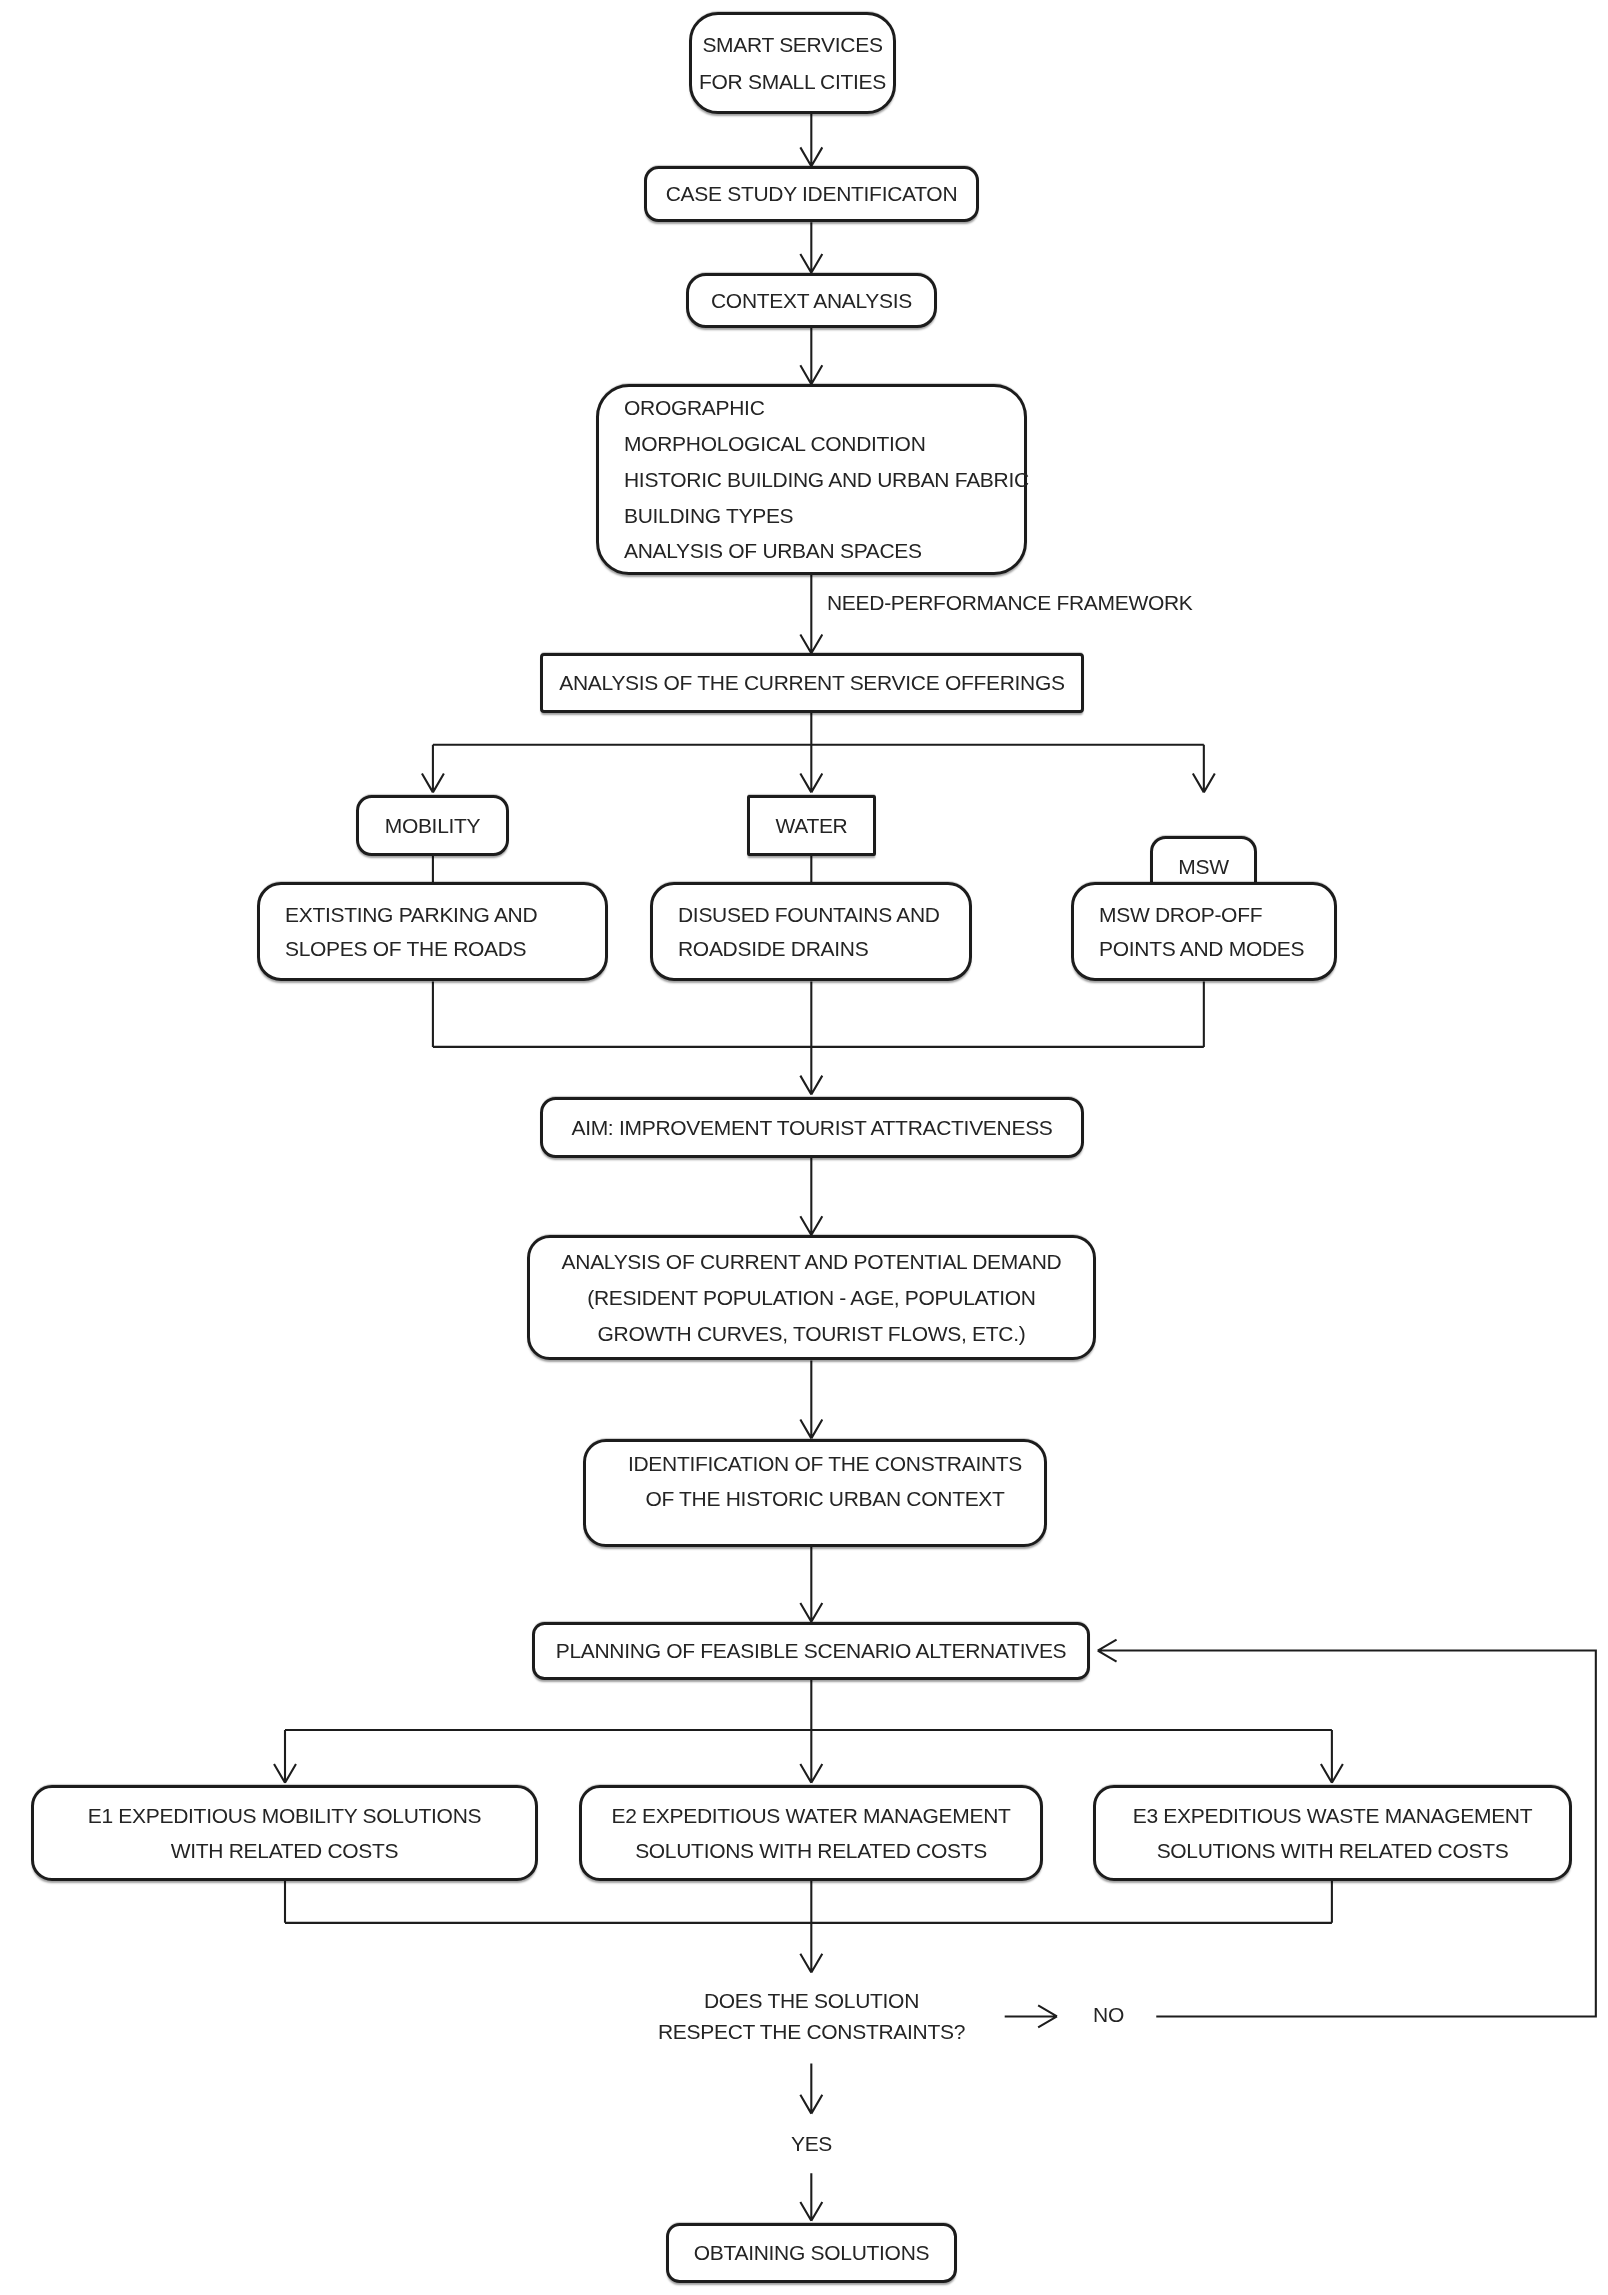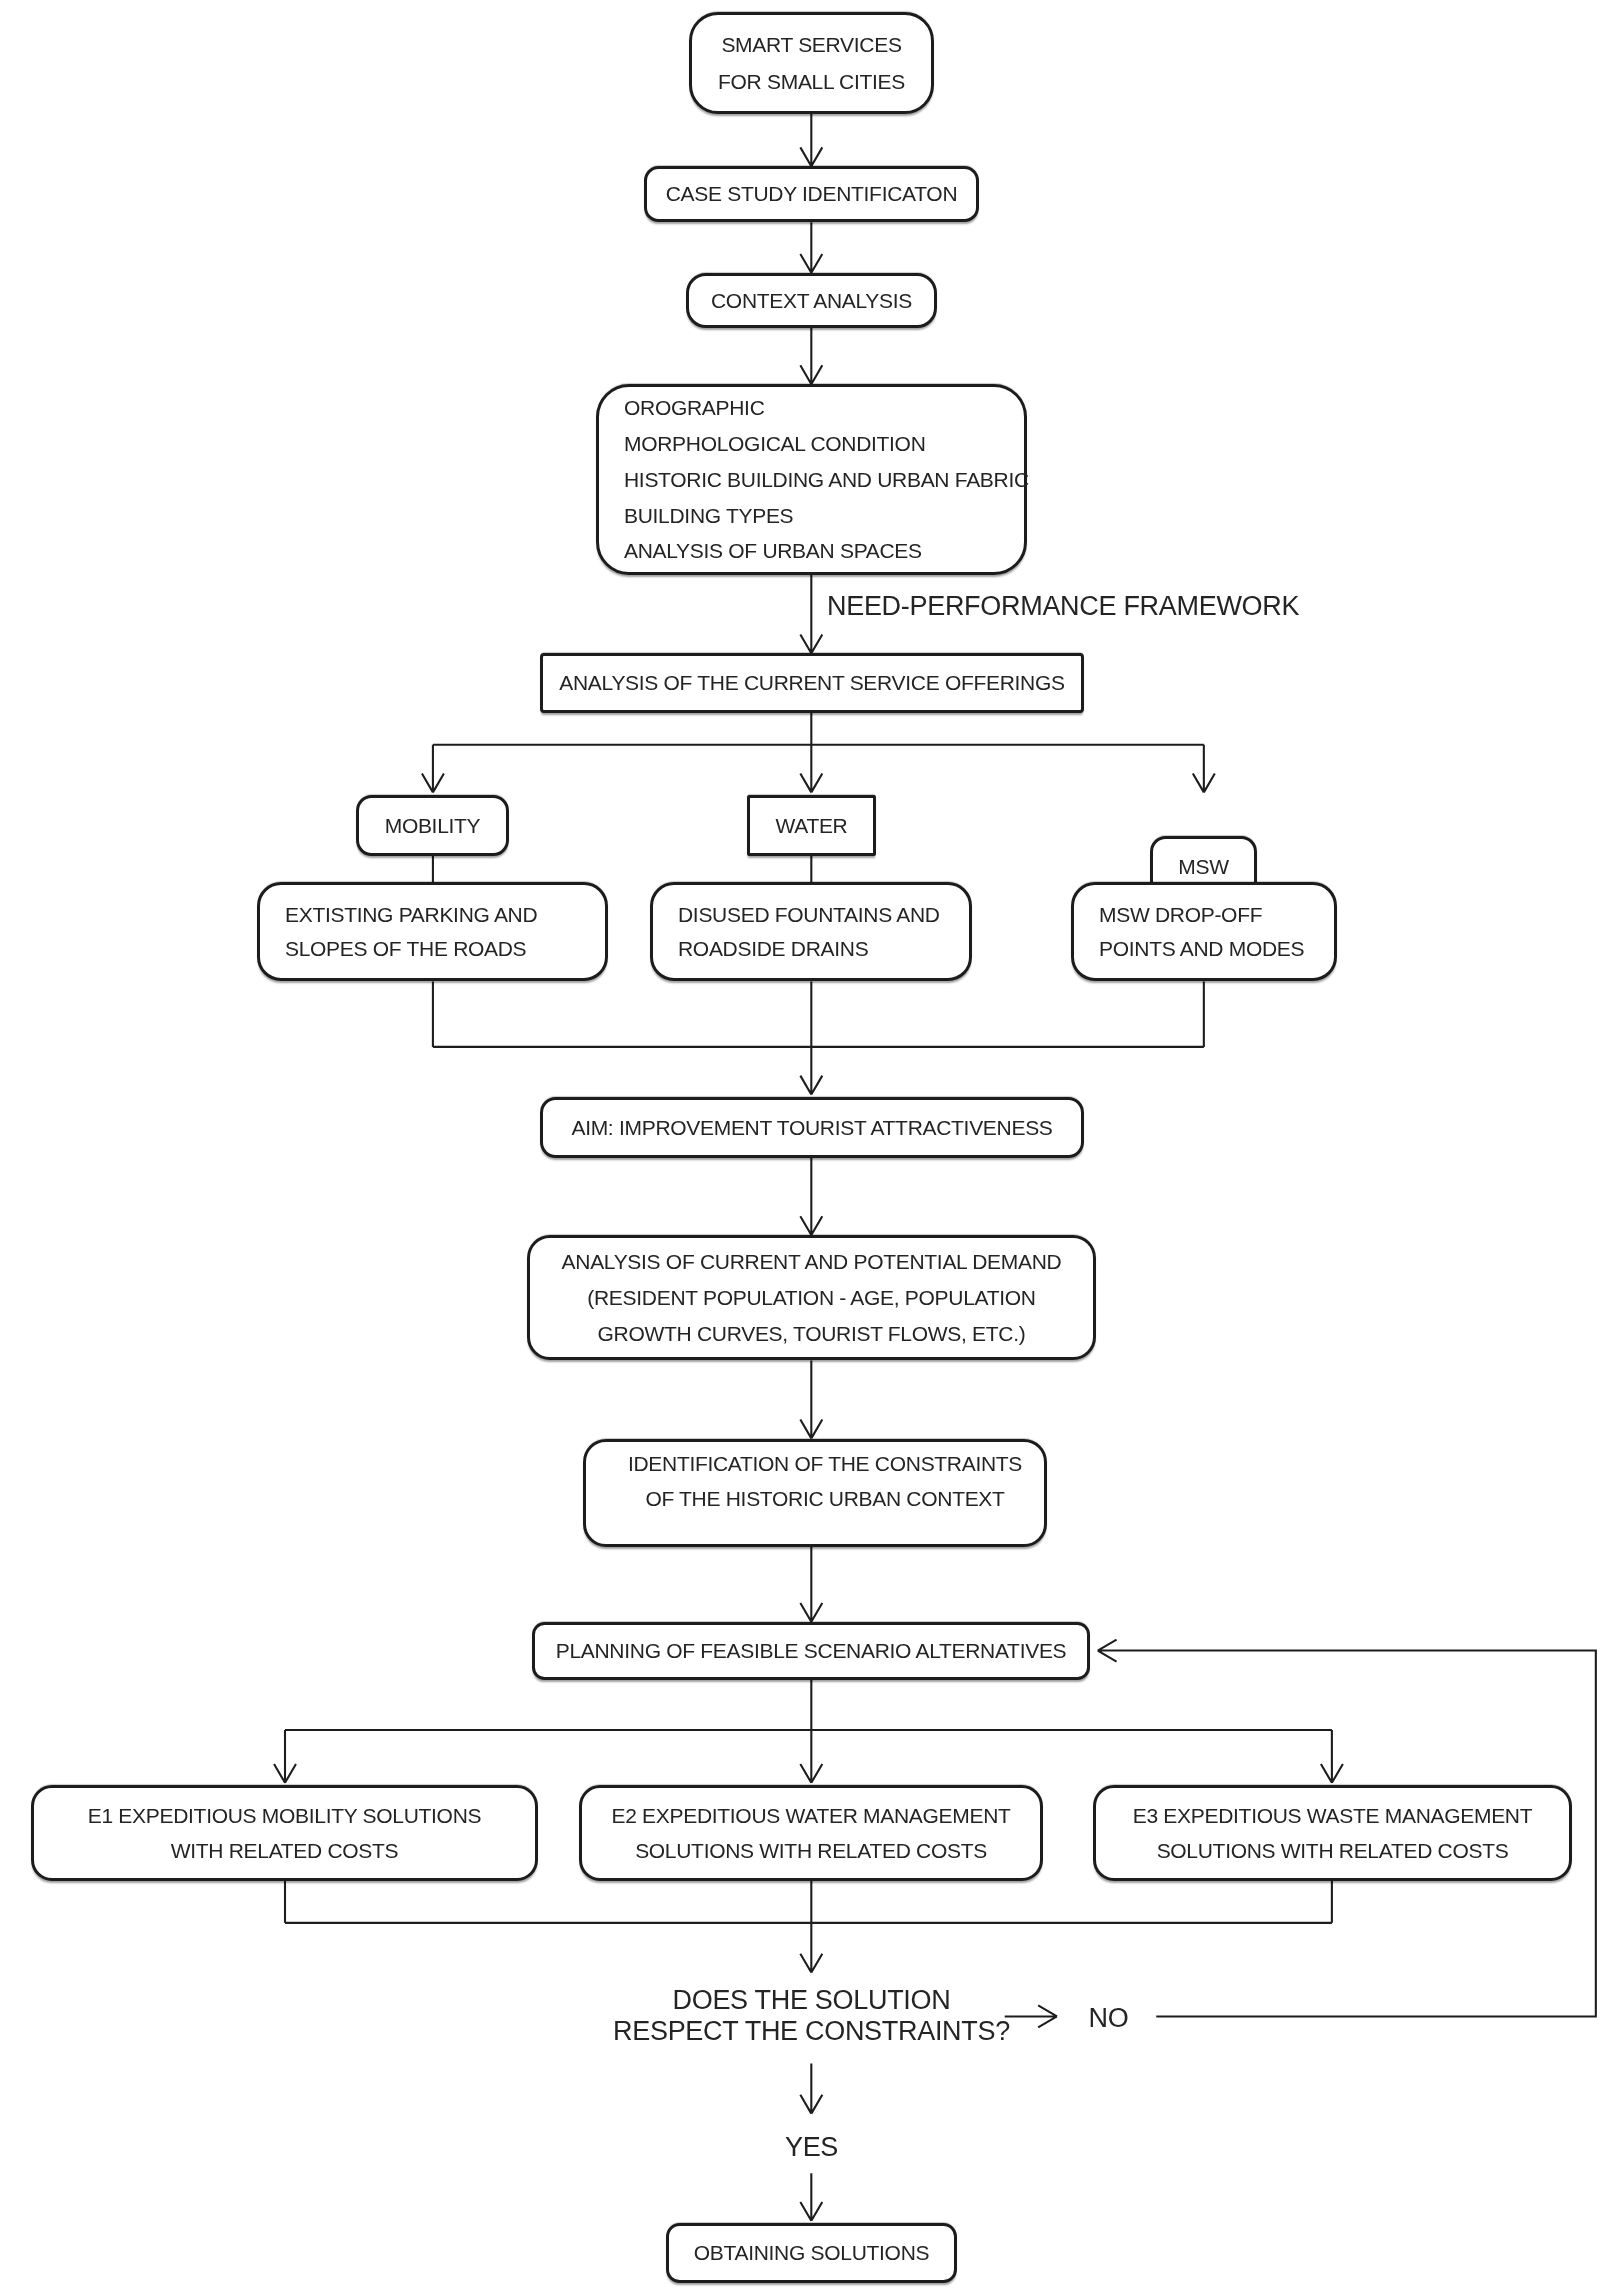--- a/index.html
+++ b/index.html
@@ -12,24 +12,24 @@
   .connectors path{stroke:#1d1d1d;stroke-width:4;fill:none;}
   .node{
     position:absolute;box-sizing:border-box;background:#ffffff;
     border:3.7px solid #1c1c1c;border-radius:16.7px;
     display:flex;flex-direction:column;justify-content:center;align-items:center;
     gap:7.3px;font-size:21px;letter-spacing:-0.3px;line-height:1.3;text-align:center;
     box-shadow:0 3.1px 2.1px -1.6px rgba(0,0,0,0.38), 0 -1.6px 1px -1px rgba(0,0,0,0.22);
   }
   .node span{white-space:nowrap;}
   .node.leftalign{align-items:flex-start;text-align:left;padding-left:25px;}
-  .label{position:absolute;font-size:27px;letter-spacing:-0.3px;white-space:nowrap;}
+  .label{position:absolute;font-size:21px;letter-spacing:-0.3px;white-space:nowrap;}
   .centered{text-align:center;}
   
-  #n-start{left:689px;top:12px;width:245px;height:102px;border-radius:29px;gap:9.4px;}
+  #n-start{left:689px;top:12px;width:207px;height:102px;border-radius:29px;gap:9.4px;}
   #n-case{left:644px;top:166px;width:335px;height:56px;border-radius:14.6px;}
   #n-context{left:686px;top:273px;width:251px;height:55px;border-radius:20px;}
   #n-factors{left:596px;top:384px;width:431px;height:191px;border-radius:33px;gap:8.4px;}
   #n-offerings{left:540px;top:653px;width:544px;height:60px;border-radius:4px;}
   #n-mobility{left:356px;top:795px;width:153px;height:61px;border-radius:15.7px;}
   #n-water{left:747px;top:795px;width:129px;height:61px;border-radius:2px;}
   #n-msw{left:1150px;top:795px;width:107px;height:61px;border-radius:15.7px;margin-top:41px;}
   #n-mfind{left:257px;top:882px;width:351px;height:99px;border-radius:24px;}
   #n-wfind{left:650px;top:882px;width:322px;height:99px;border-radius:24px;}
   #n-sfind{left:1071px;top:882px;width:266px;height:99px;border-radius:24px;}

